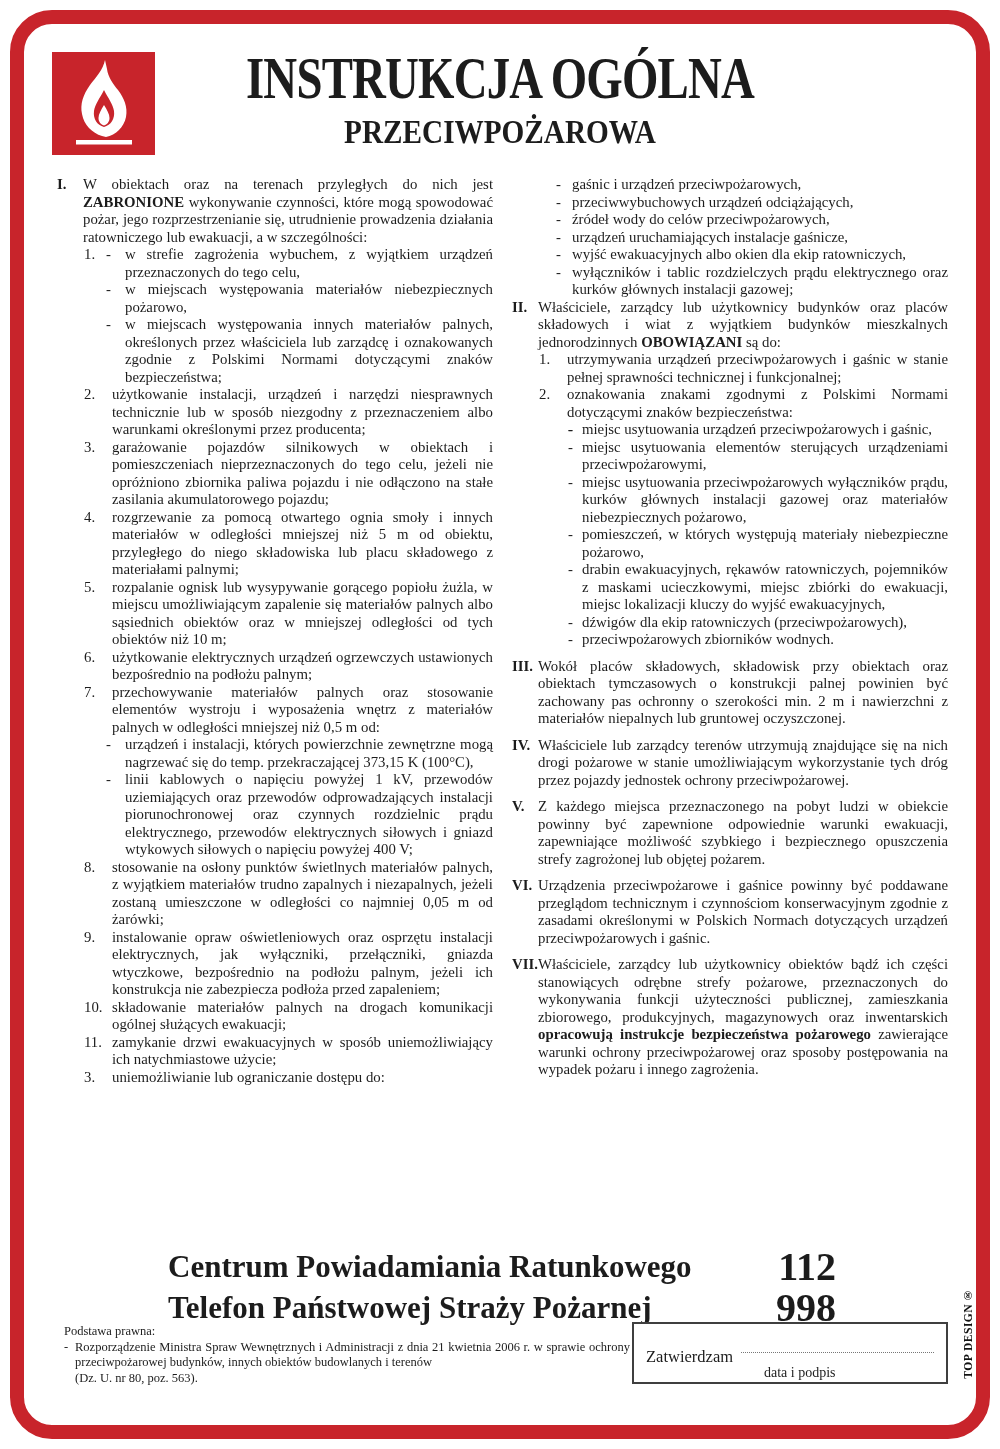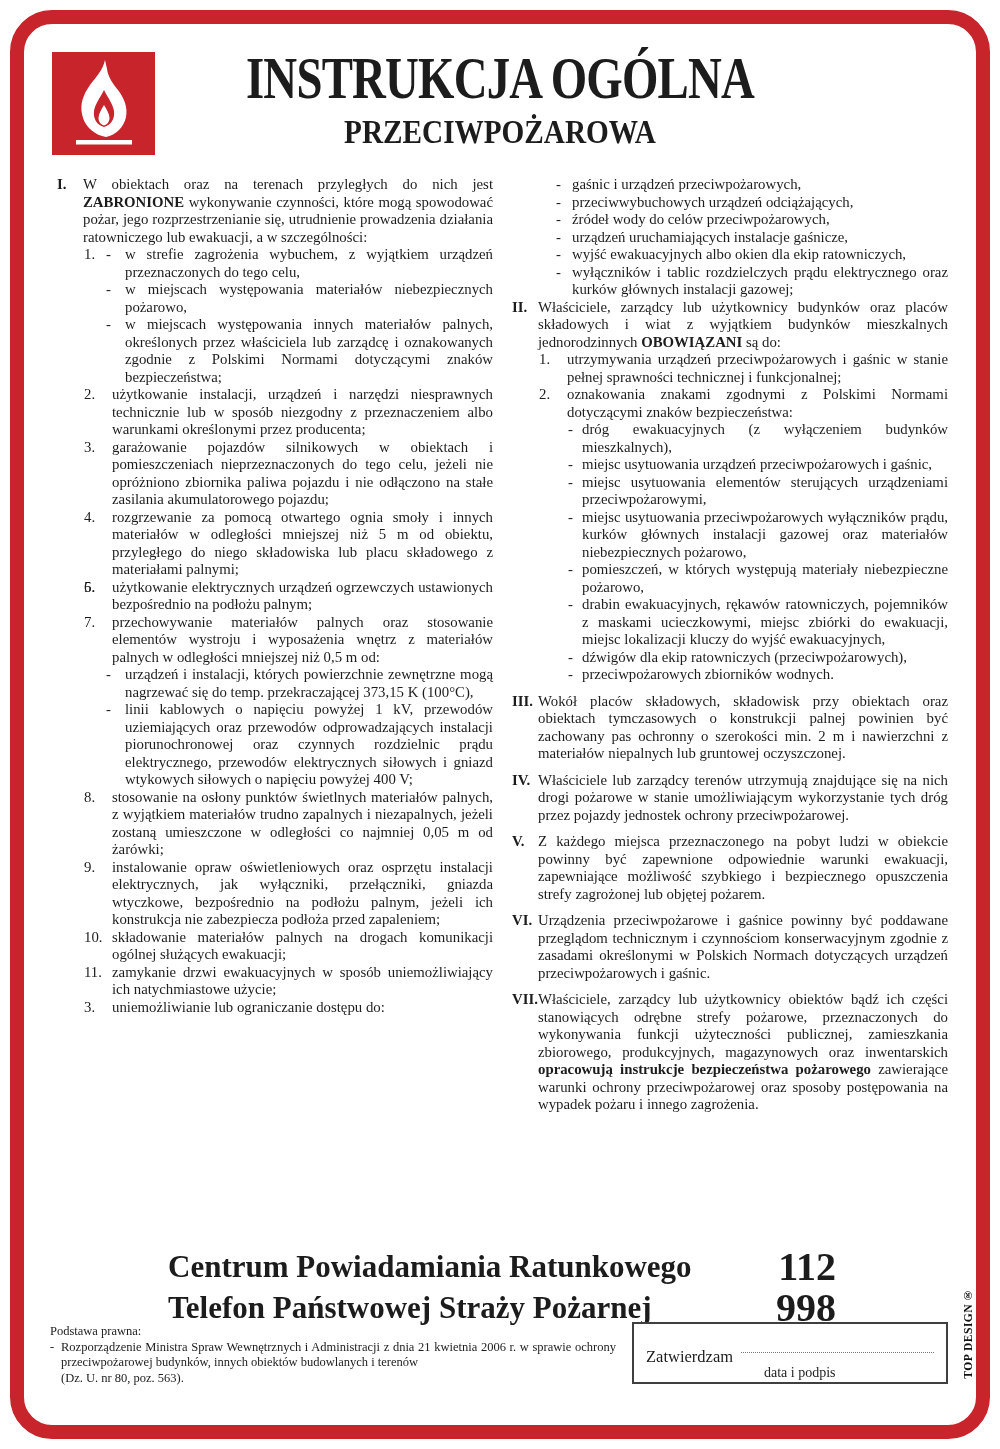--- a/index.html
+++ b/index.html
@@ -24,21 +24,21 @@
   .dash{padding-left:68px;}   .dash>.mk{left:49px;}
   .dash1{padding-left:60px;}  .dash1>.mk{left:44px;}
   .dash2{padding-left:70px;}  .dash2>.mk{left:56px;}
   .gap{margin-top:9px;}
   
   .emg{position:absolute;left:168px;top:1246px;width:668px;}
   .emg-row{display:flex;align-items:center;height:41px;}
   .emg-label{font-weight:bold;font-size:31px;white-space:nowrap;}
   .emg-num{margin-left:auto;font-weight:bold;font-size:40px;}
   
-  .legal{position:absolute;left:50px;top:1324px;width:566px;font-size:12.5px;line-height:15.5px;}
+  .legal{position:absolute;left:64px;top:1324px;width:566px;font-size:12.5px;line-height:15.5px;}
   .legal-item{position:relative;padding-left:11px;text-align:justify;}
   .legal-item>.mk{position:absolute;left:0;top:0;}
   .legal-ref{padding-left:11px;}
   .signbox{position:absolute;left:632px;top:1322px;width:312px;height:58px;border:2px solid #3f3f3f;background:#fff;}
   .sign-row{position:absolute;left:12px;right:12px;bottom:15px;display:flex;align-items:flex-start;}
   .sign-label{font-size:16.5px;}
   .sign-dots{flex:1;margin-left:8px;border-bottom:1.5px dotted #777;height:5px;}
   .sign-cap{position:absolute;left:130px;right:12px;bottom:1px;text-align:left;font-size:14px;color:#222;}
   .brand{position:absolute;right:26px;top:1288px;writing-mode:vertical-rl;transform:rotate(180deg);
          font-size:11.5px;font-weight:bold;color:#111;letter-spacing:.5px;}
@@ -66,42 +66,42 @@
   <div class="cols">
     <div class="col" id="col-left">
         <div class="blk roman"><span class="mk">I.</span><span>W obiektach oraz na terenach przyległych do nich jest <b>ZABRONIONE</b> wykonywanie czynności, które mogą spowodować pożar, jego rozprzestrzenianie się, utrudnienie prowadzenia działania ratowniczego lub ewakuacji, a w szczególności:</span></div>
         <div class="blk num"><span class="mk">1.</span></div>
         <div class="blk dash"><span class="mk">-</span><span>w strefie zagrożenia wybuchem, z wyjątkiem urządzeń przeznaczonych do tego celu,</span></div>
         <div class="blk dash"><span class="mk">-</span><span>w miejscach występowania materiałów niebezpiecznych pożarowo,</span></div>
         <div class="blk dash"><span class="mk">-</span><span>w miejscach występowania innych materiałów palnych, określonych przez właściciela lub zarządcę i oznakowanych zgodnie z Polskimi Normami dotyczącymi znaków bezpieczeństwa;</span></div>
         <div class="blk num"><span class="mk">2.</span><span>użytkowanie instalacji, urządzeń i narzędzi niesprawnych technicznie lub w sposób niezgodny z przeznaczeniem albo warunkami określonymi przez producenta;</span></div>
         <div class="blk num"><span class="mk">3.</span><span>garażowanie pojazdów silnikowych w obiektach i pomieszczeniach nieprzeznaczonych do tego celu, jeżeli nie opróżniono zbiornika paliwa pojazdu i nie odłączono na stałe zasilania akumulatorowego pojazdu;</span></div>
         <div class="blk num"><span class="mk">4.</span><span>rozgrzewanie za pomocą otwartego ognia smoły i innych materiałów w odległości mniejszej niż 5 m od obiektu, przyległego do niego składowiska lub placu składowego z materiałami palnymi;</span></div>
-        <div class="blk num"><span class="mk">5.</span></div>
+        <div class="blk num"><span class="mk">5.</span><span>rozpalanie ognisk lub wysypywanie gorącego popiołu żużla, w miejscu umożliwiającym zapalenie się materiałów palnych albo sąsiednich obiektów oraz w mniejszej odległości od tych obiektów niż 10 m;</span></div>
         <div class="blk num"><span class="mk">6.</span><span>użytkowanie elektrycznych urządzeń ogrzewczych ustawionych bezpośrednio na podłożu palnym;</span></div>
         <div class="blk num"><span class="mk">7.</span><span>przechowywanie materiałów palnych oraz stosowanie elementów wystroju i wyposażenia wnętrz z materiałów palnych w odległości mniejszej niż 0,5 m od:</span></div>
         <div class="blk dash"><span class="mk">-</span><span>urządzeń i instalacji, których powierzchnie zewnętrzne mogą nagrzewać się do temp. przekraczającej 373,15 K (100°C),</span></div>
         <div class="blk dash"><span class="mk">-</span><span>linii kablowych o napięciu powyżej 1 kV, przewodów uziemiających oraz przewodów odprowadzających instalacji piorunochronowej oraz czynnych rozdzielnic prądu elektrycznego, przewodów elektrycznych siłowych i gniazd wtykowych siłowych o napięciu powyżej 400 V;</span></div>
         <div class="blk num"><span class="mk">8.</span><span>stosowanie na osłony punktów świetlnych materiałów palnych, z wyjątkiem materiałów trudno zapalnych i niezapalnych, jeżeli zostaną umieszczone w odległości co najmniej 0,05 m od żarówki;</span></div>
         <div class="blk num"><span class="mk">9.</span><span>instalowanie opraw oświetleniowych oraz osprzętu instalacji elektrycznych, jak wyłączniki, przełączniki, gniazda wtyczkowe, bezpośrednio na podłożu palnym, jeżeli ich konstrukcja nie zabezpiecza podłoża przed zapaleniem;</span></div>
         <div class="blk num"><span class="mk">10.</span><span>składowanie materiałów palnych na drogach komunikacji ogólnej służących ewakuacji;</span></div>
         <div class="blk num"><span class="mk">11.</span><span>zamykanie drzwi ewakuacyjnych w sposób uniemożliwiający ich natychmiastowe użycie;</span></div>
         <div class="blk num"><span class="mk">3.</span><span>uniemożliwianie lub ograniczanie dostępu do:</span></div>
       </div>
     <div class="col" id="col-right">
         <div class="blk dash1"><span class="mk">-</span><span>gaśnic i urządzeń przeciwpożarowych,</span></div>
         <div class="blk dash1"><span class="mk">-</span><span>przeciwwybuchowych urządzeń odciążających,</span></div>
         <div class="blk dash1"><span class="mk">-</span><span>źródeł wody do celów przeciwpożarowych,</span></div>
         <div class="blk dash1"><span class="mk">-</span><span>urządzeń uruchamiających instalacje gaśnicze,</span></div>
         <div class="blk dash1"><span class="mk">-</span><span>wyjść ewakuacyjnych albo okien dla ekip ratowniczych,</span></div>
         <div class="blk dash1"><span class="mk">-</span><span>wyłączników i tablic rozdzielczych prądu elektrycznego oraz kurków głównych instalacji gazowej;</span></div>
         <div class="blk roman"><span class="mk">II.</span><span>Właściciele, zarządcy lub użytkownicy budynków oraz placów składowych i wiat z wyjątkiem budynków mieszkalnych jednorodzinnych <b>OBOWIĄZANI</b> są do:</span></div>
         <div class="blk num"><span class="mk">1.</span><span>utrzymywania urządzeń przeciwpożarowych i gaśnic w stanie pełnej sprawności technicznej i funkcjonalnej;</span></div>
         <div class="blk num"><span class="mk">2.</span><span>oznakowania znakami zgodnymi z Polskimi Normami dotyczącymi znaków bezpieczeństwa:</span></div>
-        <div class="blk dash2"><span class="mk">-</span><span>dróg ewakuacyjnych (z wyłączeniem budynków mieszkalnych),</span></div>
+        <div class="blk dash2"><span class="mk">-</span></div>
         <div class="blk dash2"><span class="mk">-</span><span>miejsc usytuowania urządzeń przeciwpożarowych i gaśnic,</span></div>
         <div class="blk dash2"><span class="mk">-</span><span>miejsc usytuowania elementów sterujących urządzeniami przeciwpożarowymi,</span></div>
         <div class="blk dash2"><span class="mk">-</span><span>miejsc usytuowania przeciwpożarowych wyłączników prądu, kurków głównych instalacji gazowej oraz materiałów niebezpiecznych pożarowo,</span></div>
         <div class="blk dash2"><span class="mk">-</span><span>pomieszczeń, w których występują materiały niebezpieczne pożarowo,</span></div>
         <div class="blk dash2"><span class="mk">-</span><span>drabin ewakuacyjnych, rękawów ratowniczych, pojemników z maskami ucieczkowymi, miejsc zbiórki do ewakuacji, miejsc lokalizacji kluczy do wyjść ewakuacyjnych,</span></div>
         <div class="blk dash2"><span class="mk">-</span><span>dźwigów dla ekip ratowniczych (przeciwpożarowych),</span></div>
         <div class="blk dash2"><span class="mk">-</span><span>przeciwpożarowych zbiorników wodnych.</span></div>
         <div class="blk roman gap"><span class="mk">III.</span><span>Wokół placów składowych, składowisk przy obiektach oraz obiektach tymczasowych o konstrukcji palnej powinien być zachowany pas ochronny o szerokości min. 2 m i nawierzchni z materiałów niepalnych lub gruntowej oczyszczonej.</span></div>
         <div class="blk roman gap"><span class="mk">IV.</span><span>Właściciele lub zarządcy terenów utrzymują znajdujące się na nich drogi pożarowe w stanie umożliwiającym wykorzystanie tych dróg przez pojazdy jednostek ochrony przeciwpożarowej.</span></div>
         <div class="blk roman gap"><span class="mk">V.</span><span>Z każdego miejsca przeznaczonego na pobyt ludzi w obiekcie powinny być zapewnione odpowiednie warunki ewakuacji, zapewniające możliwość szybkiego i bezpiecznego opuszczenia strefy zagrożonej lub objętej pożarem.</span></div>

